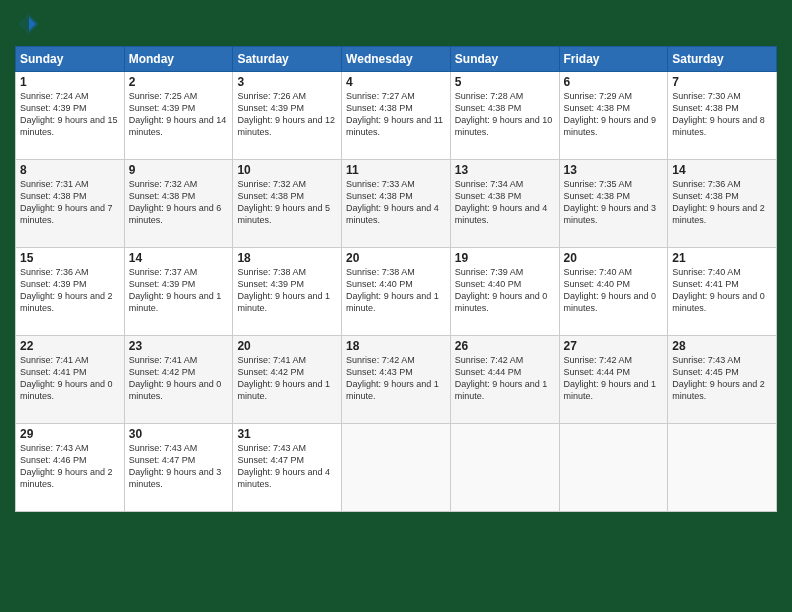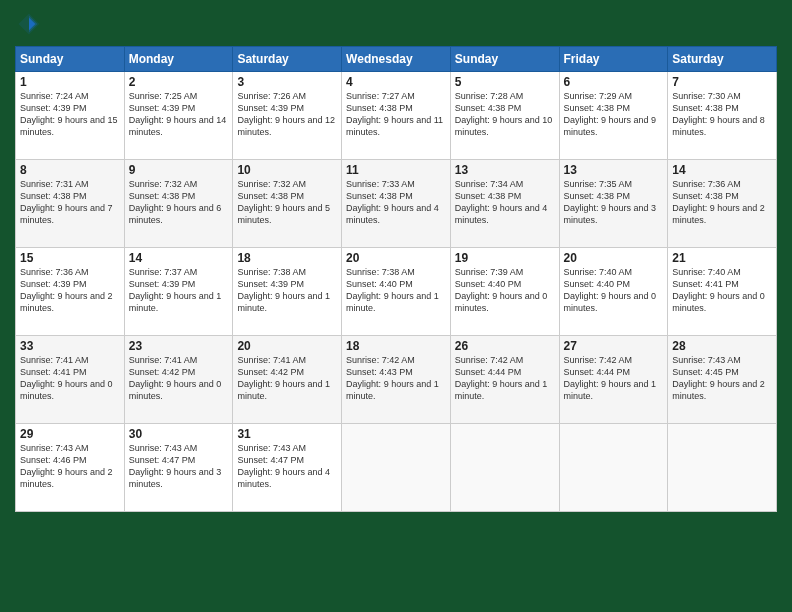--- a/index.html
+++ b/index.html
@@ -305,21 +305,21 @@
         <span class="day-num">21</span>
         <div class="cell-text">
           Sunrise: 7:40 AM<br>
           Sunset: 4:41 PM<br>
           Daylight: 9 hours and 0 minutes.
         </div>
       </td>
         </tr>
         <tr>
           <td>
-        <span class="day-num">33</span>
+        <span class="day-num">22</span>
         <div class="cell-text">
           Sunrise: 7:41 AM<br>
           Sunset: 4:41 PM<br>
           Daylight: 9 hours and 0 minutes.
         </div>
       </td>
           <td>
         <span class="day-num">23</span>
         <div class="cell-text">
           Sunrise: 7:41 AM<br>

